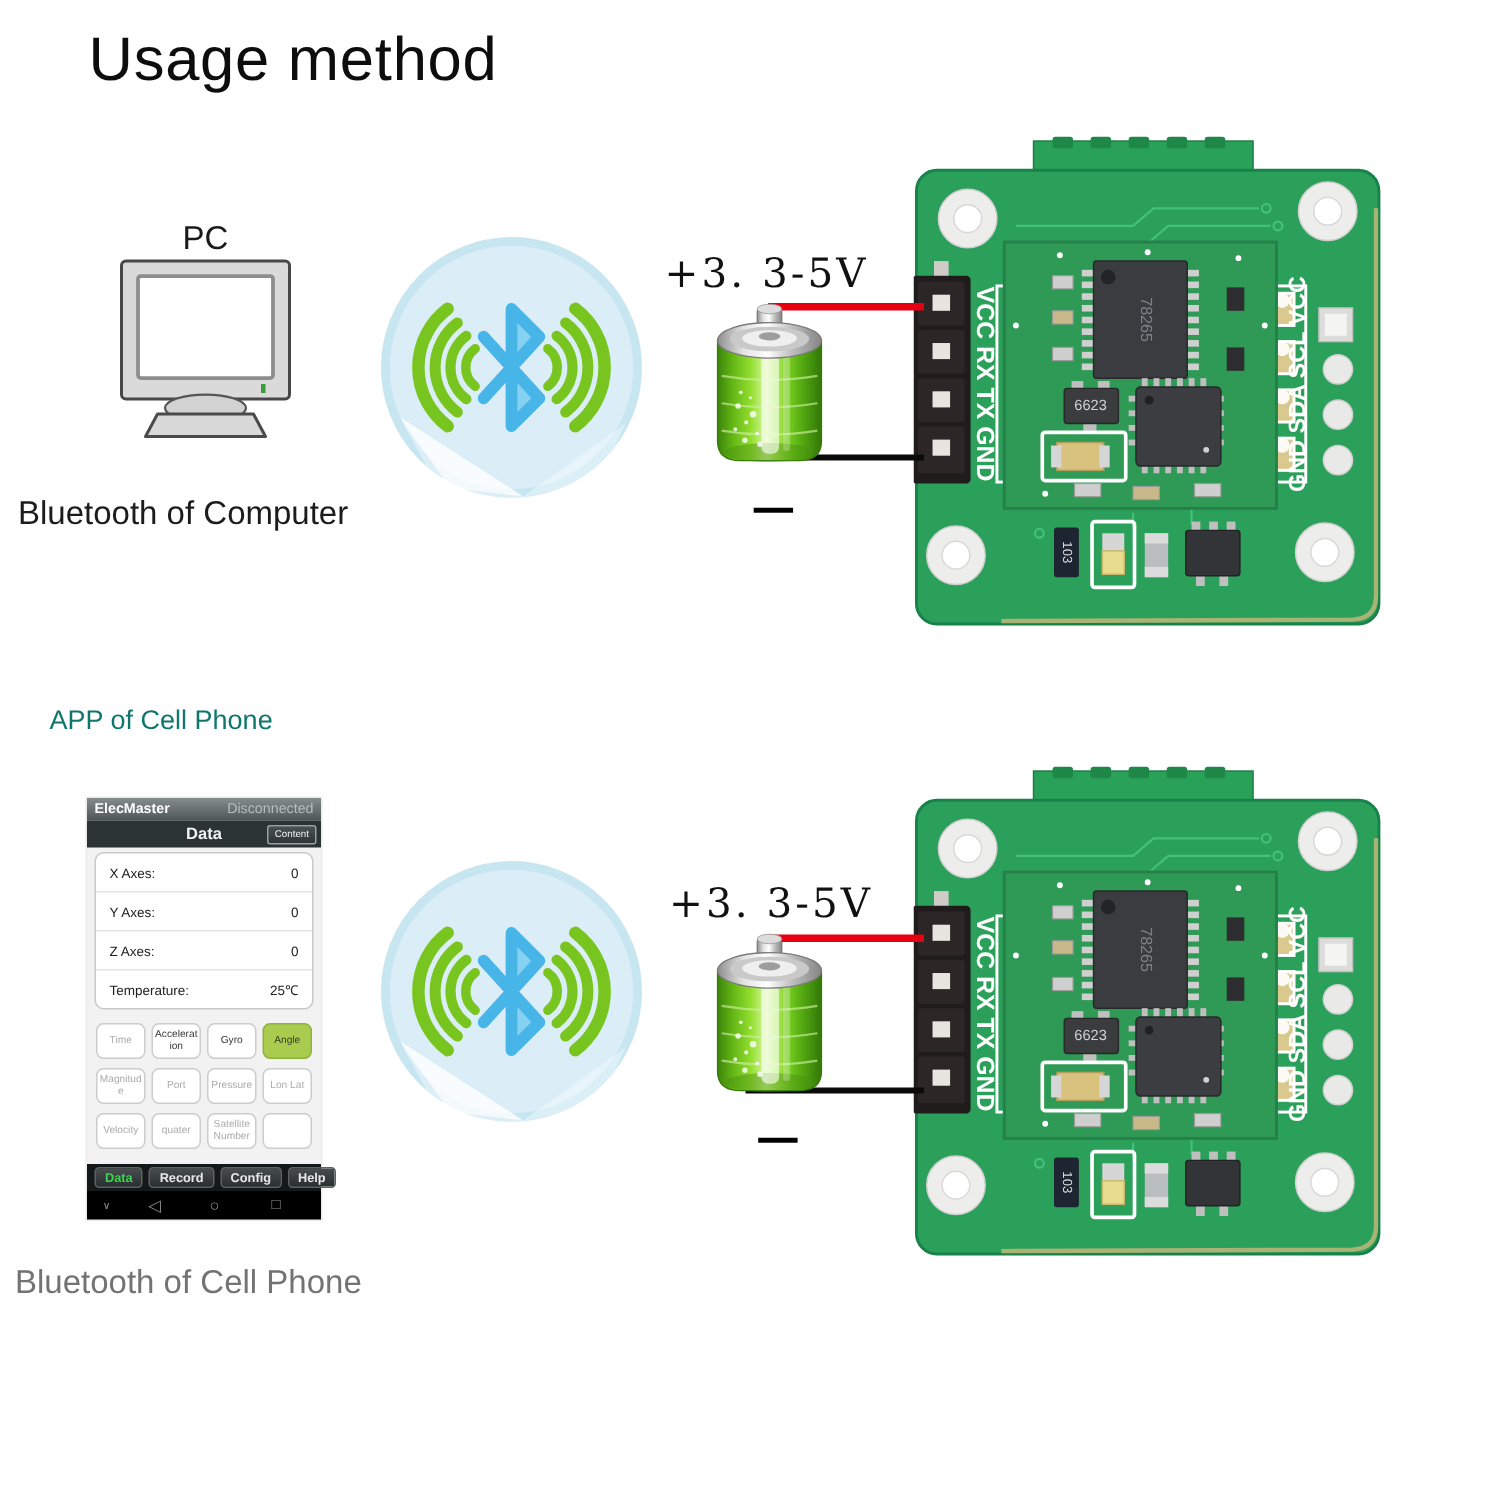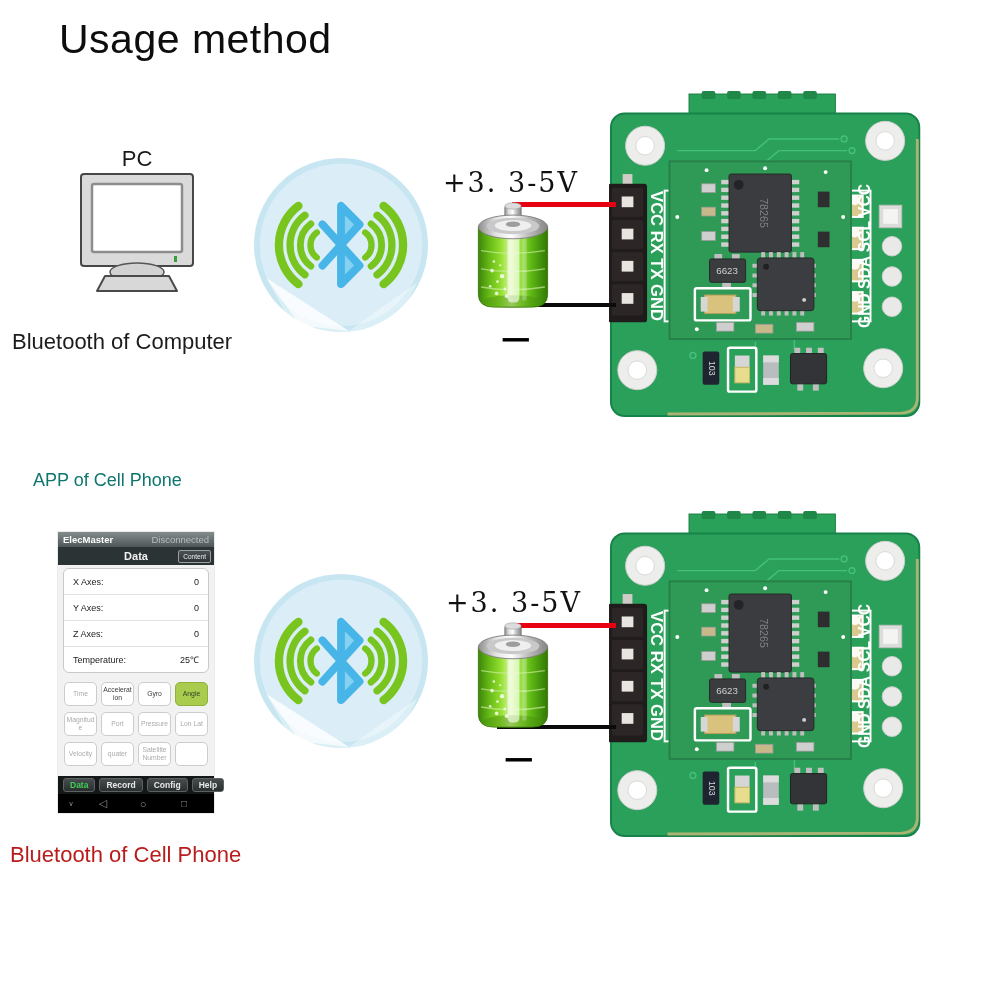--- a/index.html
+++ b/index.html
@@ -5,21 +5,21 @@
   html,body{margin:0;padding:0;}
   body{width:1000px;height:1000px;position:relative;background:#fff;
        font-family:"Liberation Sans",sans-serif;overflow:hidden;}
   .abs{position:absolute;}
 
   
   .title{left:44px;top:16px;font-size:41px;color:#0d0d0d;letter-spacing:.5px;margin-left:15px;}
   .pc-label{left:80px;top:146px;width:114px;text-align:center;font-size:22px;color:#1a1a1a;}
   .caption-computer{left:12px;top:329px;font-size:22px;color:#1c1c1c;}
   .caption-app{left:33px;top:470px;font-size:18px;color:#0f766e;}
-  .caption-cellphone{left:10px;top:842px;font-size:22px;color:#b91c1c;}
+  .caption-cellphone{left:10px;top:842px;font-size:22px;color:#737373;}
   .volt{font-family:"DejaVu Serif",serif;font-size:27px;color:#111;letter-spacing:2px;}
   .volt1{left:443px;top:167px;}
   .volt2{left:446px;top:587px;}
   .minus{font-family:"DejaVu Sans",sans-serif;font-size:42px;color:#000;line-height:40px;height:40px;}
   .minus1{left:498px;top:319px;}
   .minus2{left:501px;top:739px;}
 
   
   .wire{height:5px;background:#e60012;z-index:5;}
   .wire.black{height:4px;background:#0a0a0a;}

